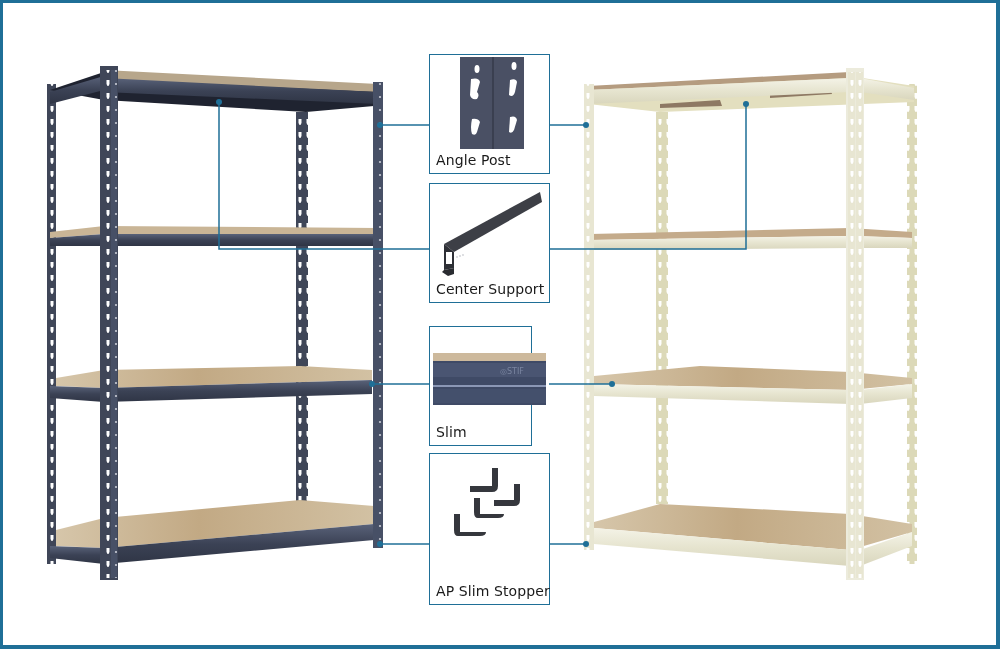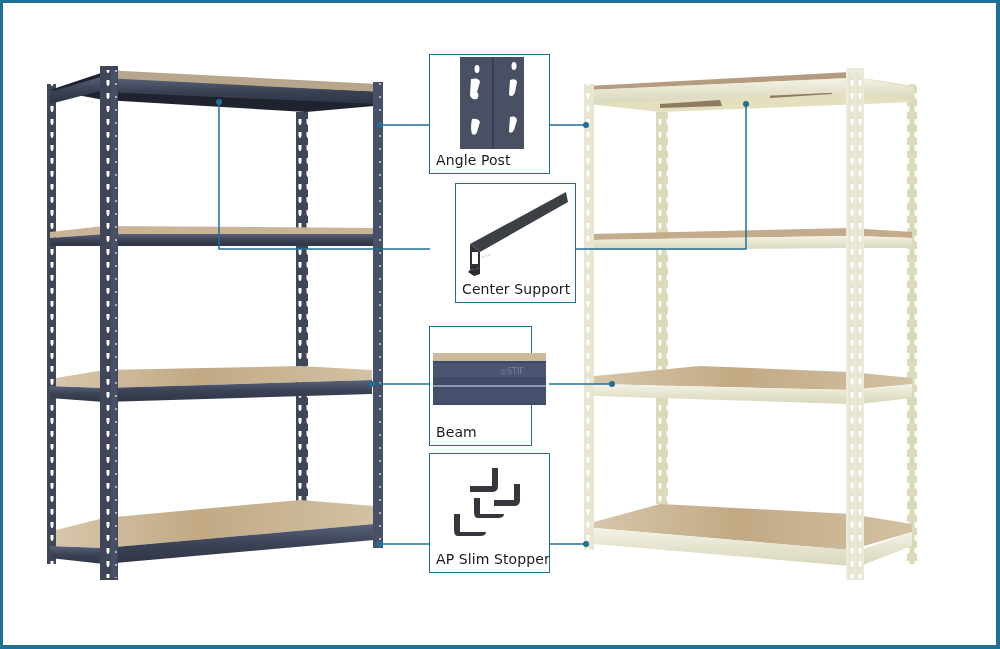--- a/index.html
+++ b/index.html
@@ -142,21 +142,21 @@
     <ellipse cx="47" cy="14" rx="2.5" ry="4" fill="#ffffff"></ellipse>
     <ellipse cx="84" cy="11" rx="2.5" ry="4" fill="#ffffff"></ellipse>
     <path d="M41 24 q8 -2 9 3 l-3 10 q3 3 0 7 q-6 1 -7 -4 z" fill="#ffffff"></path>
     <path d="M80 25 q6 -2 7 2 l-2 10 q-2 6 -6 3 z" fill="#ffffff"></path>
     <path d="M42 64 q6 -1 8 3 l-3 10 q-1 4 -5 2 q-2 -6 0 -15 z" fill="#ffffff"></path>
     <path d="M80 62 q6 -2 7 3 l-3 10 q-2 4 -5 2 z" fill="#ffffff"></path>
   </svg>
   <span class="label">Angle Post</span>
 </div>
 
-<div class="callout" style="left:455px; top:183px; width:121px; height:120px;">
+<div class="callout" style="left:429px; top:183px; width:121px; height:120px;">
   <svg width="118" height="95" viewBox="0 0 118 95">
     <polygon points="14,60 110,8 112,18 24,68" fill="#3d3f46"></polygon>
     <polygon points="14,60 24,68 24,84 14,86" fill="#2e3036"></polygon>
     <polygon points="14,86 24,84 24,90 18,92 12,88" fill="#2a2c31"></polygon>
     <rect x="16" y="68" width="6" height="12" fill="#ffffff"></rect>
     <circle cx="27" cy="73" r="0.9" fill="#cfd1d6"></circle>
     <circle cx="30" cy="72" r="0.9" fill="#cfd1d6"></circle>
     <circle cx="33" cy="71" r="0.9" fill="#cfd1d6"></circle>
   </svg>
   <span class="label">Center Support</span>
@@ -164,24 +164,24 @@
 
 <div class="callout" style="left:429px; top:326px; width:103px; height:120px;">
   <svg width="118" height="95" viewBox="0 0 118 95">
     <rect x="3" y="26" width="113" height="8" fill="#cdb99c"></rect>
     <rect x="3" y="34" width="113" height="44" fill="#3f4a66"></rect>
     <rect x="3" y="36" width="113" height="14" fill="#4a5572"></rect>
     <rect x="3" y="58" width="113" height="2" fill="#8b97b5"></rect>
     <rect x="3" y="62" width="113" height="14" fill="#44506c"></rect>
     <text x="70" y="47" font-family="DejaVu Sans, sans-serif" font-size="8" fill="#7a85a0">◎STIF</text>
   </svg>
-  <span class="label">Beam</span>
+  <span class="label">Slim</span>
 </div>
 
-<div class="callout" style="left:429px; top:453px; width:121px; height:120px;text-align:right;">
+<div class="callout" style="left:429px; top:453px; width:121px; height:152px;text-align:right;">
   <svg width="118" height="95" viewBox="0 0 118 95">
     <g fill="#35373d">
       <path d="M40 38 h22 q6 0 6 -6 v-18 h-6 v18 h-22 z"></path>
       <path d="M64 52 h20 q6 0 6 -6 v-16 h-6 v16 h-20 z"></path>
       <path d="M48 64 h20 q6 0 6 -4 h-24 v-16 h-6 v14 q0 6 4 6 z"></path>
       <path d="M28 82 h22 q6 0 6 -4 h-26 v-18 h-6 v16 q0 6 4 6 z"></path>
     </g>
   </svg>
   <span class="label">AP Slim Stopper</span>
 </div>

